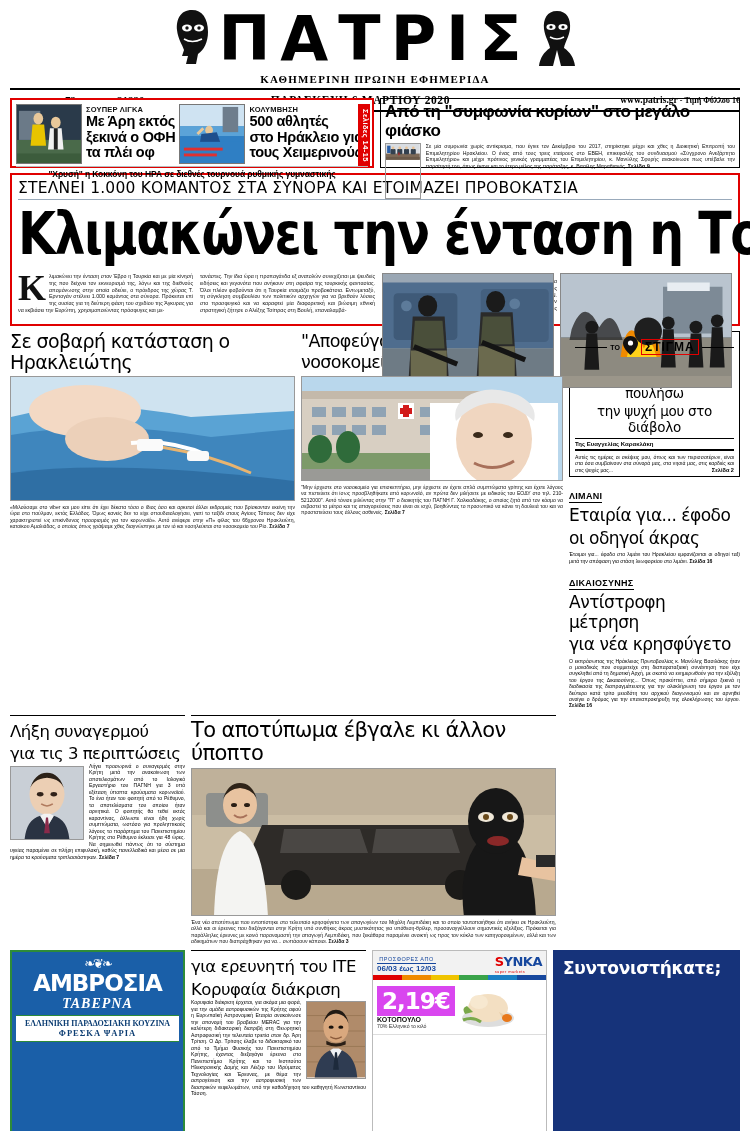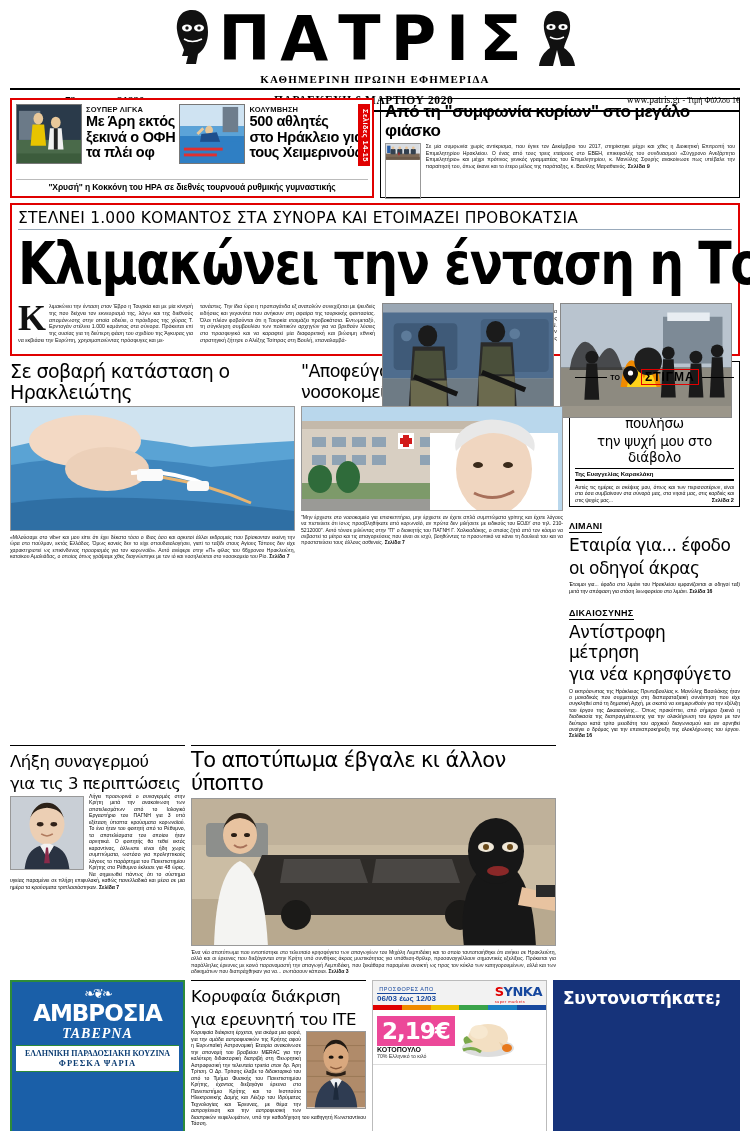--- a/index.html
+++ b/index.html
@@ -24,26 +24,26 @@
   }
   .mast-face { display:inline-block; vertical-align:middle; }
   .rule-thick { height:2px; background:#000; margin-top:3px; }
   .dateline {
     display:flex; align-items:center; justify-content:space-between;
     height:20px; font-family:"Liberation Serif", serif;
   }
   .dl-left { font-size:7px; font-weight:bold; }
   .dl-left .big { font-size:11px; }
   .dl-center { font-family:"Liberation Serif",serif; font-weight:bold; font-size:11.5px; letter-spacing:.6px; }
-  .dl-right { font-size:8px; font-weight:normal;margin-left:44px; }
+  .dl-right { font-size:8px; font-weight:bold;margin-left:44px; }
   .dl-right .www { font-size:9.5px; }
   .rule-thin { height:1.5px; background:#000; }
 
   
-  .teaser-row { display:flex; gap:6px; margin-top:6px; height:100px; }
+  .teaser-row { display:flex; gap:6px; margin-top:6px; height:70px; }
 
   .sports-box {
     width:364px; border:2.5px solid #e00000; background:#fff;
     padding:4px; position:relative; display:flex; flex-direction:column;
   }
   .sports-main { display:flex; gap:4px; flex:1; }
   .sp-item { display:flex; gap:4px; }
   .sp-photo { width:66px; height:60px; border:1px solid #777; overflow:hidden; position:relative; }
   .sp-txt { padding-top:1px; }
   .sp-kicker { font-size:7.5px; font-weight:bold; color:#111; letter-spacing:.2px; }
@@ -163,21 +163,21 @@
   .synka-ad { width:175px; border:1px solid #bbb; background:#fff; height:212px; overflow:hidden; position:relative; }
   .sy-top { display:flex; align-items:center; justify-content:space-between; padding:3px 4px 1px; background:#f2f2f2; }
   .sy-off { font-size:5.5px; color:#17489e; letter-spacing:.5px; text-align:center; }
   .sy-dates { font-size:8px; font-weight:bold; color:#17489e; border-top:1.5px solid #17489e; margin-top:1px; }
   .sy-logo { font-family:"DejaVu Sans",sans-serif; font-weight:bold; font-size:13px; color:#17489e; letter-spacing:-.5px; }
   .sy-logo .s { color:#e00000; }
   .sy-logo-sub { font-size:4px; color:#e00000; letter-spacing:.4px; }
   .sy-stripe { height:5px; display:flex; }
   .sy-stripe div { flex:1; }
   .sy-item { display:flex; align-items:center; padding:4px; gap:4px; border-bottom:1px solid #ddd; }
-  .sy-price { background:#ec4899; color:#fff; font-family:"DejaVu Sans",sans-serif; font-weight:bold;
+  .sy-price { background:#d946ef; color:#fff; font-family:"DejaVu Sans",sans-serif; font-weight:bold;
     font-size:23px; padding:2px 5px; letter-spacing:-1px; }
   .sy-name { font-size:7px; font-weight:bold; color:#111; }
   .sy-desc { font-size:5.2px; color:#333; line-height:6px; }
   .sy-img { width:58px; height:46px; border-radius:3px; overflow:hidden; position:relative; }
 
   .mega-ad {
     flex:1; background:#16337a; position:relative; height:212px; padding:8px 10px;
   }
   .mega-q { color:#fff; font-family:"DejaVu Sans",sans-serif; font-weight:bold; font-size:17px; letter-spacing:-.3px; }
 
@@ -586,22 +586,22 @@
       <div class="amb-logo">ΑΜΒΡΟΣΙΑ</div>
       <div class="amb-tav">ΤΑΒΕΡΝΑ</div>
       <div class="amb-white">
         <div>ΕΛΛΗΝΙΚΗ ΠΑΡΑΔΟΣΙΑΚΗ ΚΟΥΖΙΝΑ</div>
         <div class="l2">ΦΡΕΣΚΑ ΨΑΡΙΑ</div>
       </div>
 
     </div>
 
     <div class="ite-col hr-top">
+      <div class="side-head" style="font-size:16.5px;line-height:19.5px;">για ερευνητή του ΙΤΕ</div>
       <div class="side-head" style="font-size:16.5px;line-height:19.5px;">Κορυφαία διάκριση</div>
-      <div class="side-head" style="font-size:16.5px;line-height:19.5px;">για ερευνητή του ΙΤΕ</div>
       <div class="ite-port">
         <svg class="ph" viewBox="0 0 60 78" preserveAspectRatio="none">
           <rect width="60" height="78" fill="#b08b6a"></rect>
           <g stroke="#9a7856" stroke-width="1">
             <line x1="0" y1="14" x2="60" y2="14"></line>
               <line x1="0" y1="30" x2="60" y2="30"></line>
             <line x1="0" y1="46" x2="60" y2="46"></line>
               <line x1="0" y1="62" x2="60" y2="62"></line>
           </g>
           <ellipse cx="30" cy="26" rx="13" ry="16" fill="#d9a87e"></ellipse>

